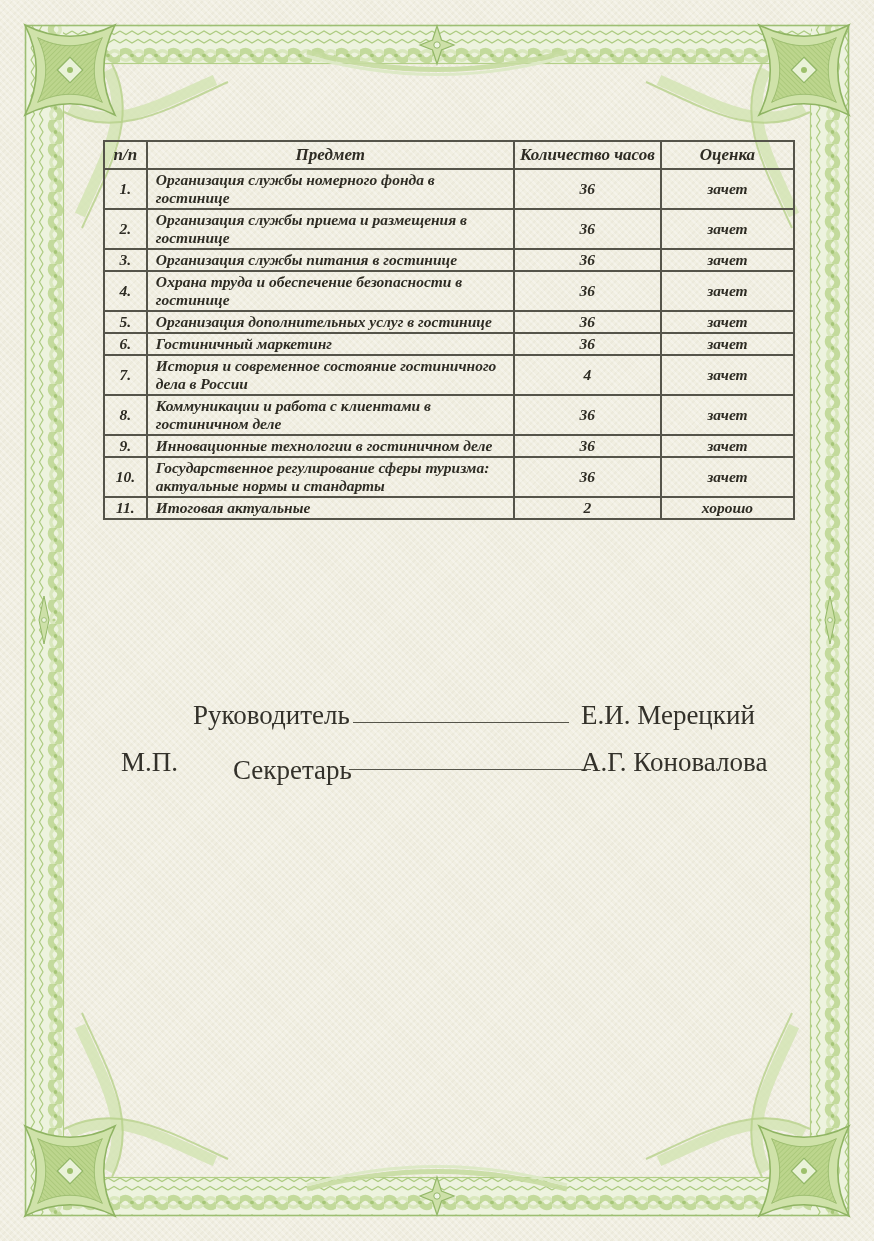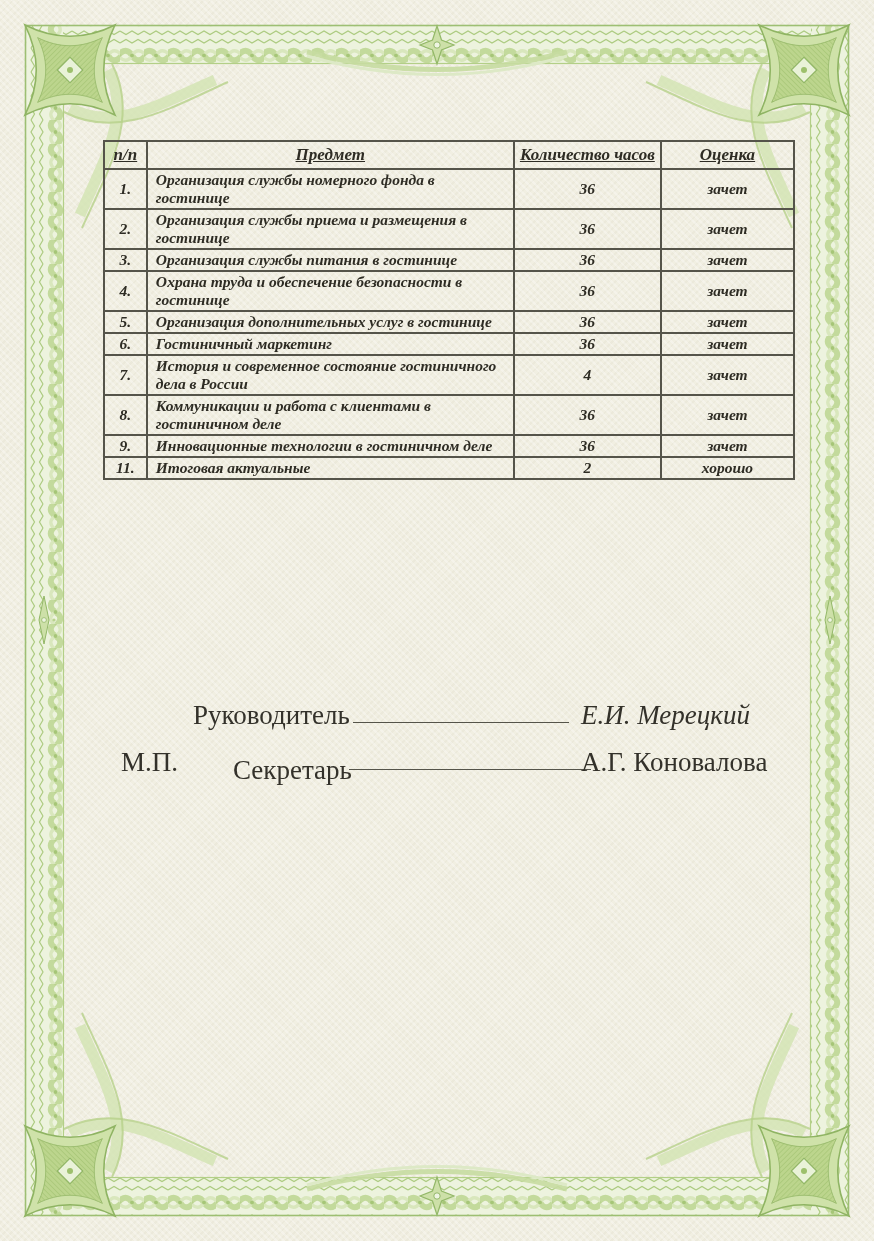--- a/index.html
+++ b/index.html
@@ -26,35 +26,35 @@
   table.grades col.c-subj{width:53.2%;}
   table.grades col.c-hours{width:21.3%;}
   table.grades col.c-grade{width:19.3%;}
   table.grades th, table.grades td{
     border:2px solid #55544a;
     font-style:italic;
     vertical-align:middle;
   }
   table.grades th{
     font-size:17px;font-weight:bold;text-align:center;
-    padding:3px 4px;line-height:1.2;text-decoration:underline;
+    padding:3px 4px;line-height:1.2;
   }
   td.cell-num{font-size:15.5px;font-weight:600;text-align:center;padding:1px 2px;}
   td.cell-subject{font-size:15.5px;font-weight:600;text-align:left;padding:1px 8px;line-height:1.16;}
   td.cell-hours, td.cell-grade{font-size:15.5px;font-weight:600;text-align:center;padding:1px 4px;}
 
   .total-block{position:absolute;left:0;top:540px;width:692px;height:60px;color:#3a382f;}
   .total-label{position:absolute;left:0;top:0;font-size:26px;}
   .total-value{position:absolute;left:176px;top:1px;font-size:25px;font-style:italic;font-weight:600;color:#2e2c24;}
   .total-line{position:absolute;left:162px;top:47px;width:252px;border-bottom:2px solid #55544a;}
 
   .sig-block{position:absolute;left:0;top:642px;width:702px;height:90px;color:#33312a;font-size:27px;}
   .sig-role-1{position:absolute;left:90px;top:0;}
   .sig-line-1{position:absolute;left:250px;top:22px;width:216px;border-bottom:1.6px solid #55544a;}
-  .sig-name-1{position:absolute;left:478px;top:0;font-style:italic;}
+  .sig-name-1{position:absolute;left:478px;top:0;}
   .sig-stamp{position:absolute;left:18px;top:47px;}
   .sig-role-2{position:absolute;left:130px;top:47px;margin-top:8px;}
   .sig-line-2{position:absolute;left:246px;top:69px;width:242px;border-bottom:1.6px solid #55544a;}
   .sig-name-2{position:absolute;left:478px;top:47px;}
 </style>
 </head>
 <body>
 
 <svg class="frame" width="874" height="1241" viewBox="0 0 874 1241" aria-hidden="true">
   <defs>
@@ -190,20 +190,26 @@
         <td class="cell-hours">36</td>
         <td class="cell-grade">зачет</td>
       </tr>
       <tr>
         <td class="cell-num">9.</td>
         <td class="cell-subject">Инновационные технологии в гостиничном деле</td>
         <td class="cell-hours">36</td>
         <td class="cell-grade">зачет</td>
       </tr>
       <tr>
+        <td class="cell-num">10.</td>
+        <td class="cell-subject">Государственное регулирование сферы туризма: актуальные нормы и стандарты</td>
+        <td class="cell-hours">36</td>
+        <td class="cell-grade">зачет</td>
+      </tr>
+      <tr>
         <td class="cell-num">11.</td>
         <td class="cell-subject">Итоговая актуальные</td>
         <td class="cell-hours">2</td>
         <td class="cell-grade">хорошо</td>
       </tr>
     </tbody>
   </table>
 
 
   <div class="sig-block">

